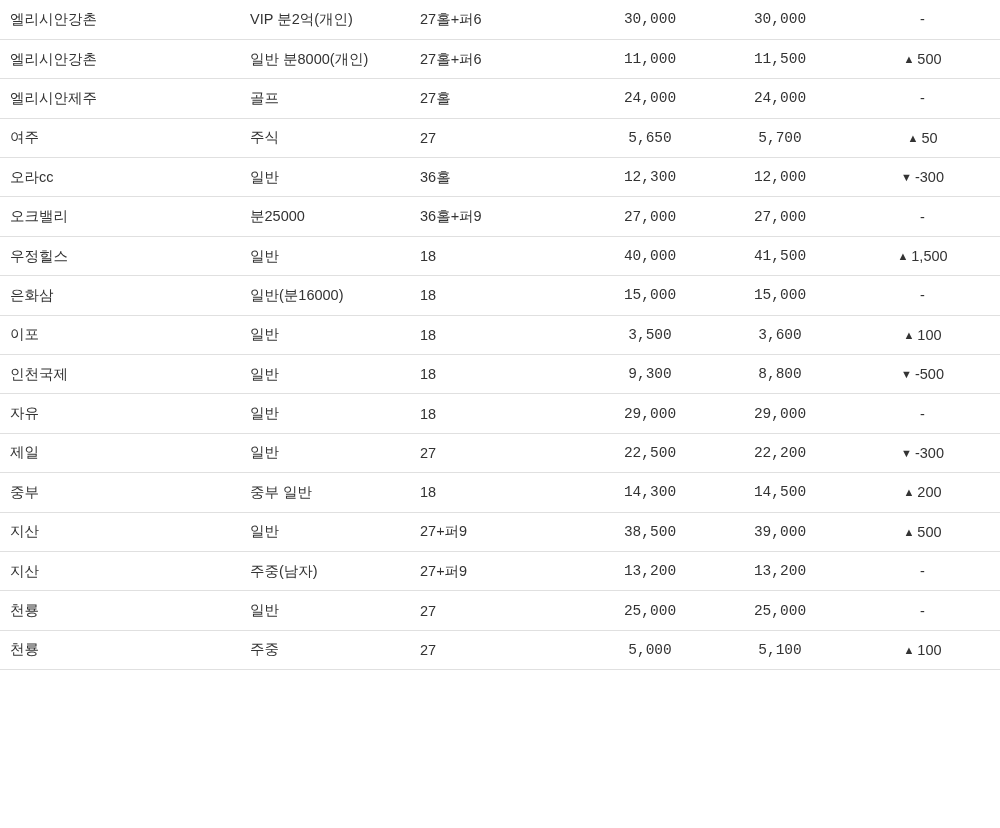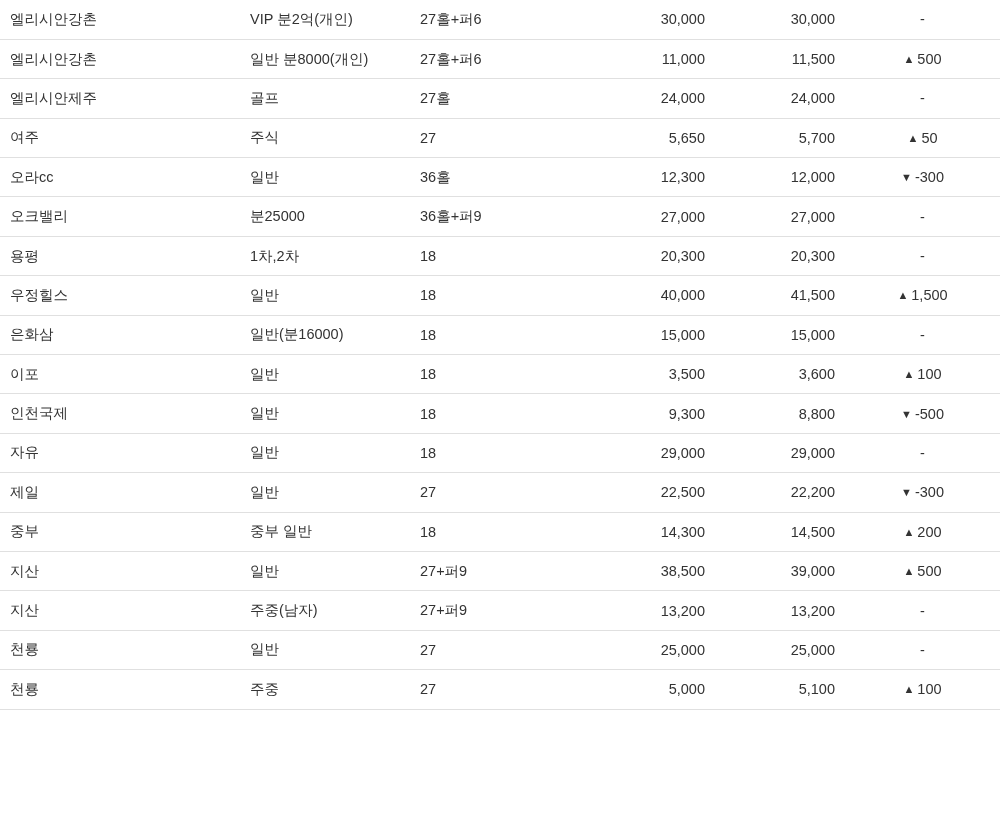--- a/index.html
+++ b/index.html
@@ -39,21 +39,22 @@
     overflow: hidden;
   }
   td.name {
     text-align: left;
     padding-left: 14px;
   }
   td.type, td.holes {
     text-align: left;
   }
   td.prev, td.curr {
-    text-align: right;
+    text-align: center;
+    font-family: Liberation Mono, monospace;
   }
   td.change {
     text-align: center;
   }
   .up {
     color: #e8111c;
   }
   .down {
     color: #1414d2;
   }
@@ -122,28 +123,20 @@
       </tr>
       <tr>
         <td class="name">오크밸리</td>
         <td class="type">분25000</td>
         <td class="holes">36홀+퍼9</td>
         <td class="prev">27,000</td>
         <td class="curr">27,000</td>
         <td class="change flat"><span>-</span></td>
       </tr>
       <tr>
-        <td class="name">용평</td>
-        <td class="type">1차,2차</td>
-        <td class="holes">18</td>
-        <td class="prev">20,300</td>
-        <td class="curr">20,300</td>
-        <td class="change flat"><span>-</span></td>
-      </tr>
-      <tr>
         <td class="name">우정힐스</td>
         <td class="type">일반</td>
         <td class="holes">18</td>
         <td class="prev">40,000</td>
         <td class="curr">41,500</td>
         <td class="change up"><span class="arrow">▲</span><span>1,500</span></td>
       </tr>
       <tr>
         <td class="name">은화삼</td>
         <td class="type">일반(분16000)</td>

